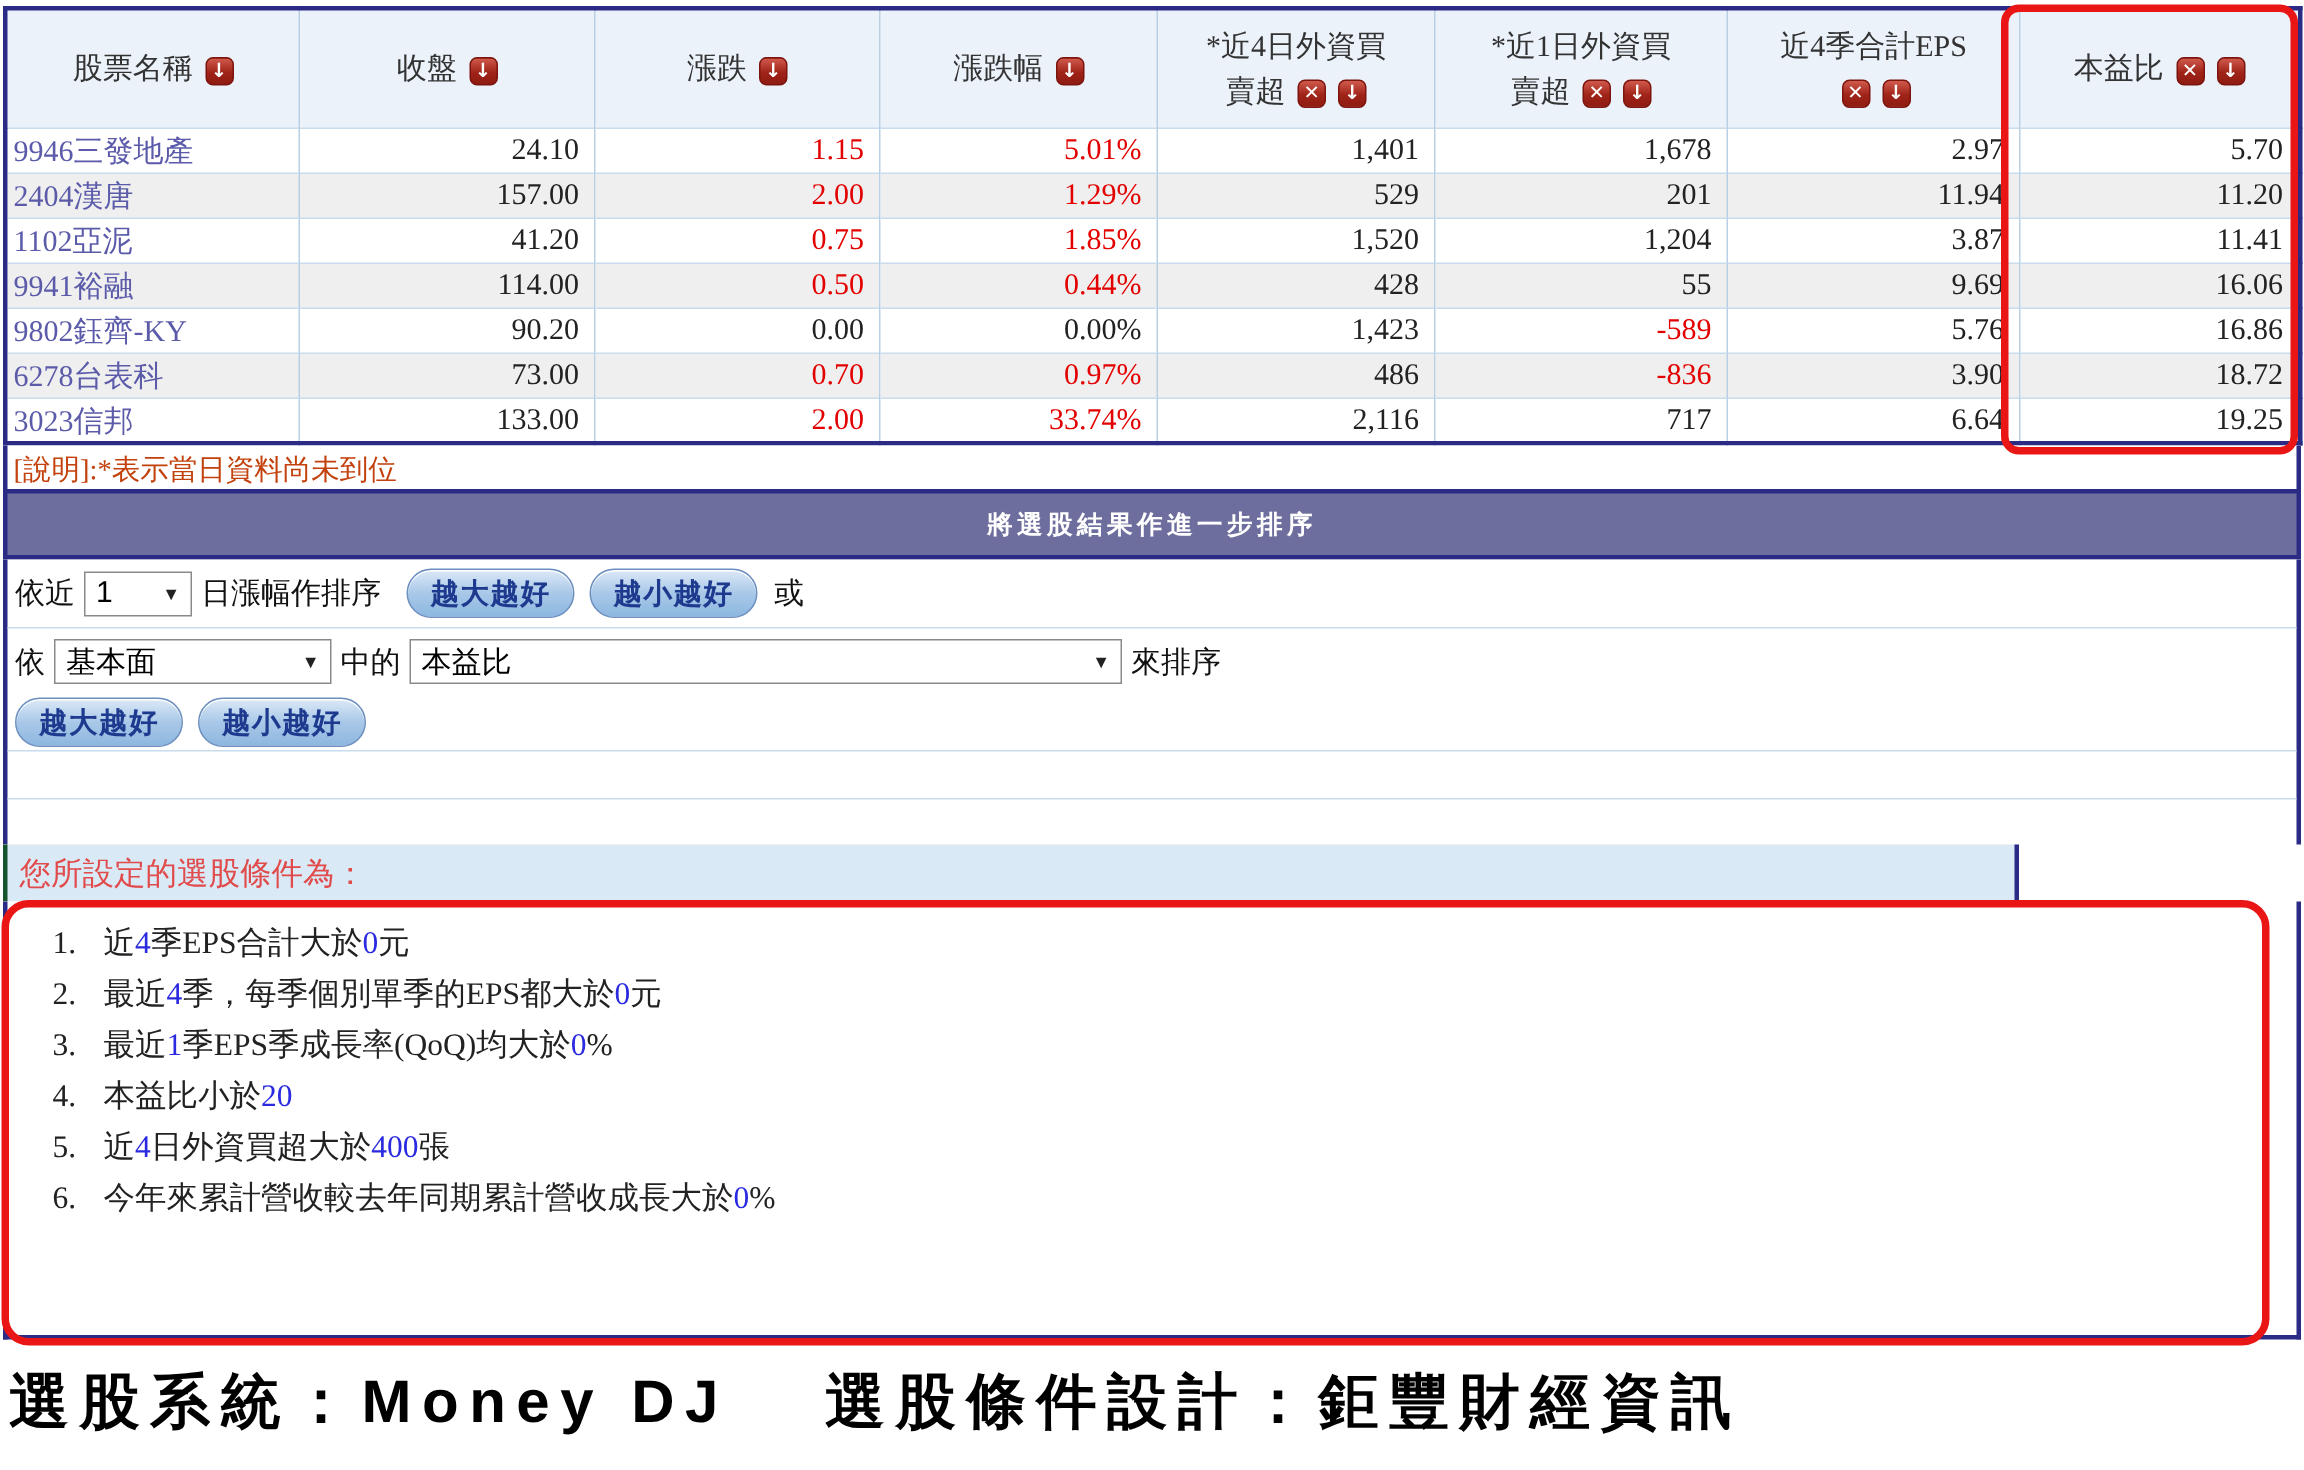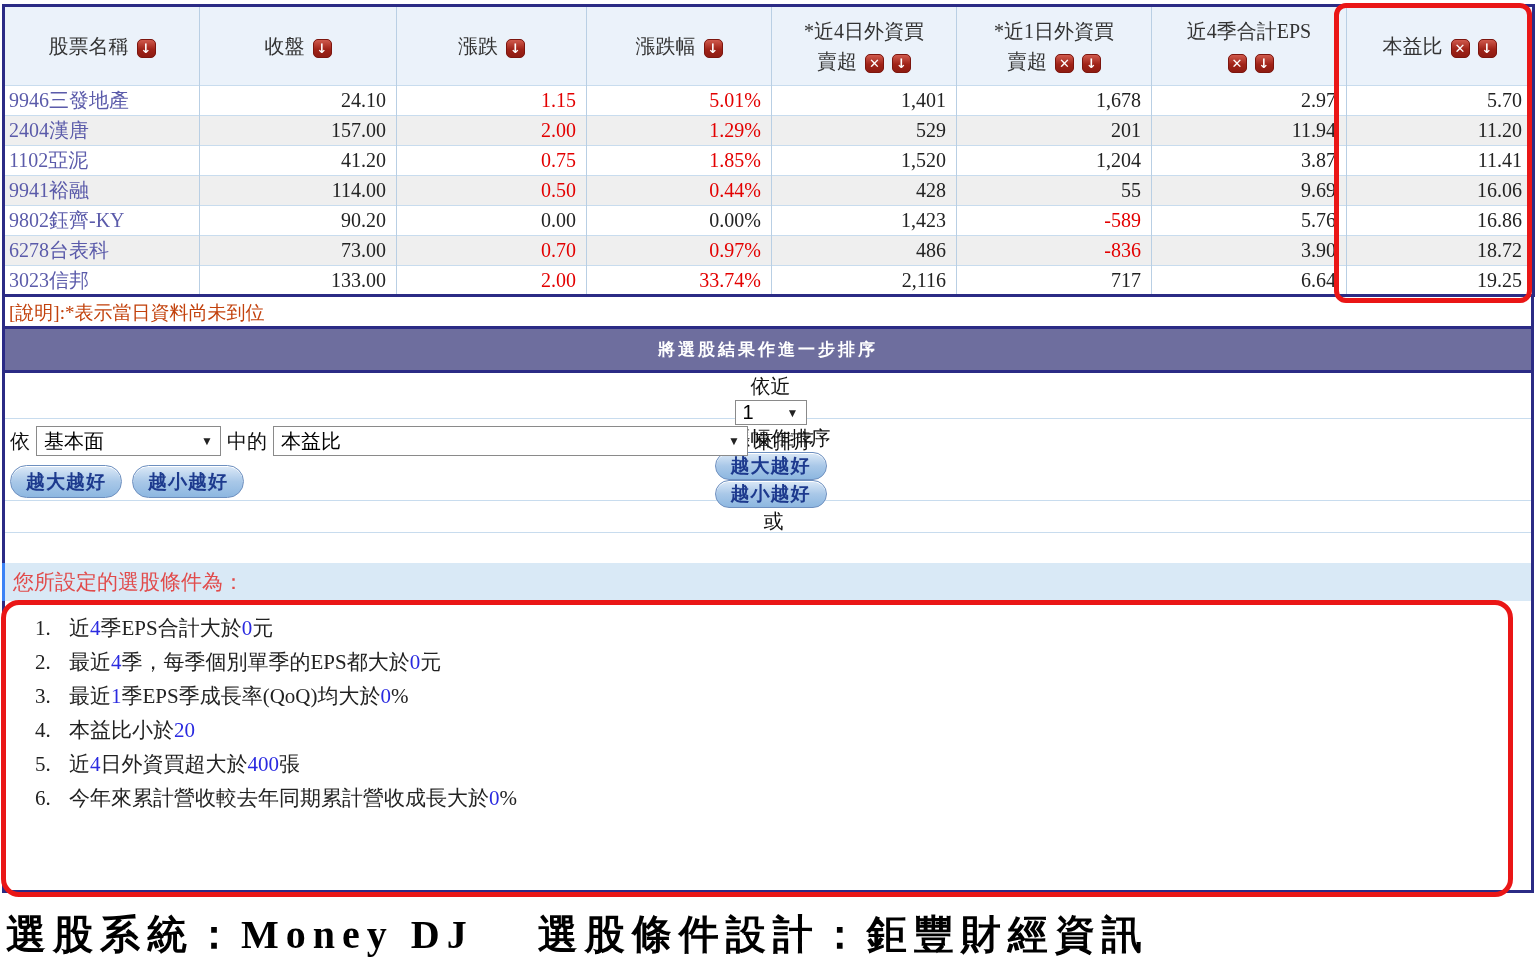--- a/index.html
+++ b/index.html
@@ -39,57 +39,57 @@
   
   .banner {
     width:1532px; margin-left:2px; height:47px; background:#6e6e9e; border:3px solid #2b2b85;
     color:#fff; font-size:17px; font-weight:bold; letter-spacing:3px;
     display:flex; align-items:center; justify-content:center;
   }
 
   
   .sortsec { width:1532px; margin-left:2px; border-left:3px solid #2b2b85; border-right:3px solid #2b2b85; background:#fff; }
   .srow { display:flex; align-items:center; font-size:20px; color:#111; padding-left:5px; }
-  .srow1 { height:46px; border-bottom:1px solid #c8dcee;flex-direction:column; }
+  .srow1 { height:46px; border-bottom:1px solid #c8dcee; }
   .srow2 { height:44px; }
   .srow3 { height:38px; border-bottom:1px solid #c8dcee; }
   .emptyrow { height:31px; }
   .emptyrow + .emptyrow { border-top:1px solid #c8dcee; }
   .sel {
     display:inline-flex; align-items:center; justify-content:space-between;
     height:30px; background:#fff; border:1px solid #8a8a8a; padding:0 7px; margin:0 6px;
     font-size:20px; color:#000; cursor:pointer; font-family:"Liberation Sans",sans-serif;
   }
   .sel .caret { font-size:12px; color:#222; margin-left:10px; }
   .pill {
     display:inline-flex; align-items:center; justify-content:center; height:33px; padding:0 15px;
     margin:0 5px; border-radius:17px; border:1px solid #6d8fbf;
     background:linear-gradient(#dcE9f7,#a9c8e8 50%,#8db7e0); color:#1d3a8e; font-weight:bold;
     font-size:19px; letter-spacing:1px; cursor:pointer;
     box-shadow:inset 0 1px 0 #fff;
   }
 
   
   .crit-header {
-    width:1532px; margin-left:2px; height:38px; background:#d9e9f6; color:#e14b4b;
+    width:1344px; margin-left:2px; height:38px; background:#d9e9f6; color:#e14b4b;
     font-size:21px; display:flex; align-items:center; padding-left:8px;
-    border-left:3px solid #3b82f6; border-right:3px solid #2b2b85;
+    border-left:3px solid #14532d; border-right:3px solid #2b2b85;
   }
   .crit-list {
     width:1532px; margin-left:2px; height:292px; background:#fff; padding:12px 0 0 30px;
     border-left:3px solid #2b2b85; border-right:3px solid #2b2b85; border-bottom:3px solid #2b2b85;
   }
   .crit-item { font-size:21px; color:#222; height:34px; line-height:30px; white-space:nowrap; }
   .crit-item .no { display:inline-block; min-width:34px; }
   .blue { color:#2a2ae0; }
 
   
   .footer {
     padding:14px 0 0 6px; font-size:40px; font-weight:bold; color:#000;
-    letter-spacing:7px; font-family:Liberation Serif, serif;
+    letter-spacing:7px; font-family:Liberation Sans, sans-serif;
   }
   .footer .gap { display:inline-block; width:64px; }
 
   
   .redbox { position:absolute; border:5px solid #ea1616; pointer-events:none; }
   .redbox.col { left:1334px; top:3px; width:198px; height:300px; border-radius:12px; }
   .redbox.crit { left:1px; top:600px; width:1512px; height:297px; border-radius:18px; }
 </style>
 </head>
 <body>

